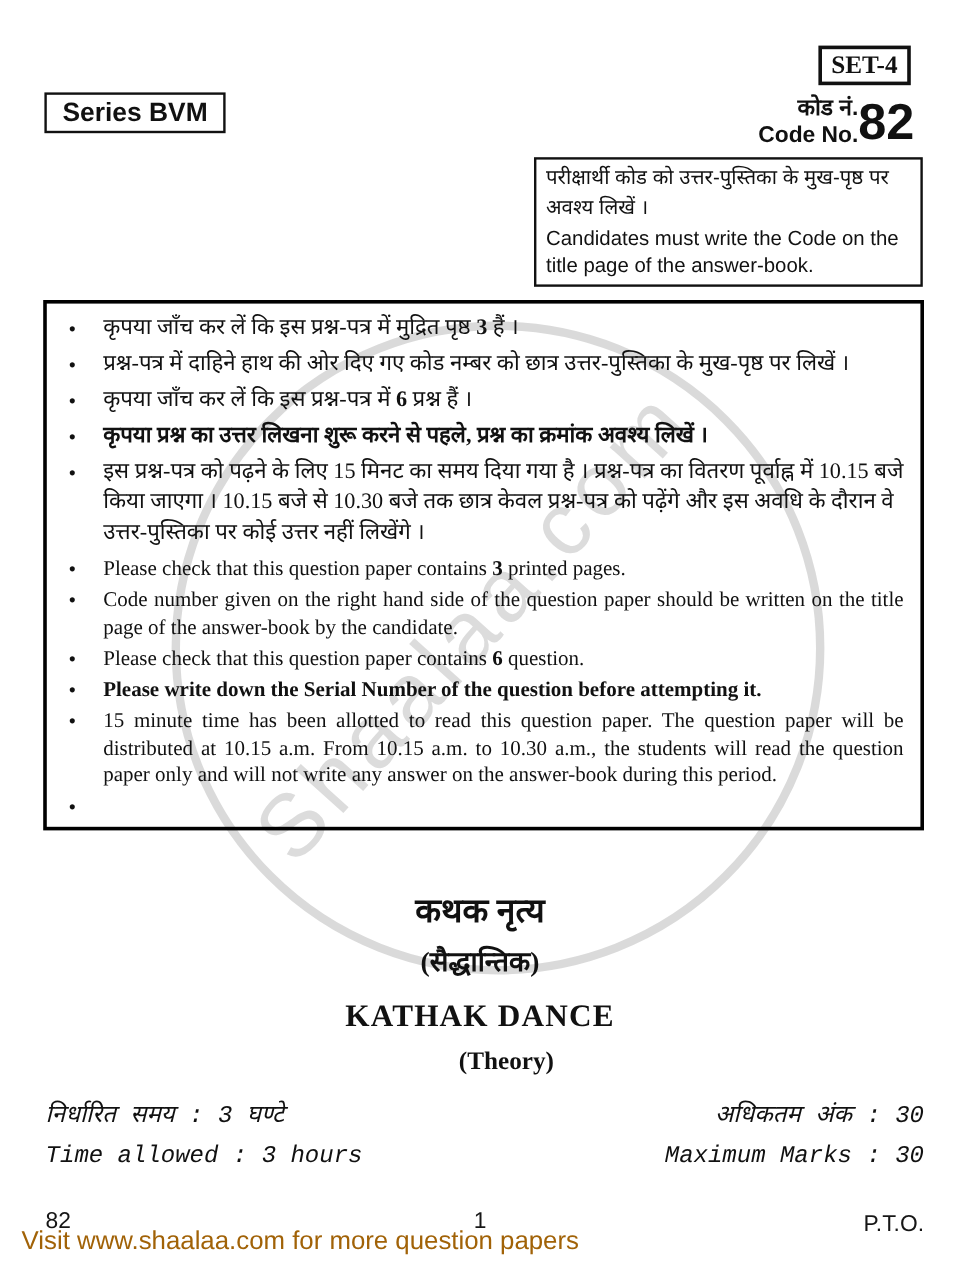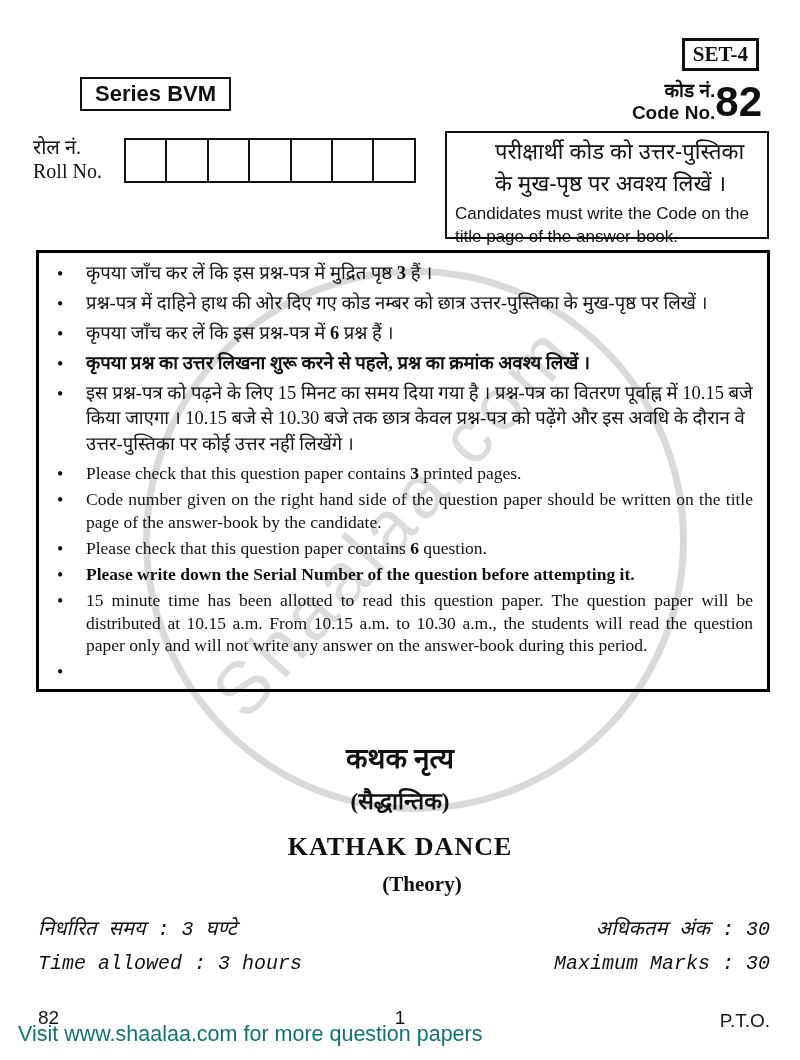--- a/index.html
+++ b/index.html
@@ -30,21 +30,21 @@
   
   .set-box {
     position:absolute; top:38px; right:41px;
     border:3px solid #111; padding:1px 8px;
     font-weight:700; font-size:21px;
   }
   .series-box {
     position:absolute; top:77px; left:37px;
     border:2.5px solid #111; padding:2px 13px;
     font-family:"Liberation Sans","DejaVu Sans",sans-serif;
-    font-weight:700; font-size:22px;margin-left:43px;
+    font-weight:700; font-size:22px;
   }
   .code-block {
     position:absolute; top:80px; right:38px;
     display:flex; align-items:center; gap:0;
   }
   .code-labels {
     text-align:right; font-family:"Liberation Sans","DejaVu Sans",sans-serif;
     font-weight:700; font-size:19px; line-height:1.15;
   }
   .code-number {
@@ -59,21 +59,21 @@
     display:flex; width:292px; height:45px; border:2px solid #111; margin-top:5px;
   }
   .roll-cell { flex:1; border-left:2px solid #111; }
   .roll-cell:first-child { border-left:none; }
 
   .info-box {
     position:absolute; left:445px; top:131px; width:324px; height:108px;
     border:2px solid #111; padding:3px 8px 0 8px;
     font-family:"Liberation Sans","DejaVu Sans",sans-serif;
   }
-  .info-hi { font-size:22px; line-height:1.45;margin-left:40px; }
+  .info-hi { font-size:17px; line-height:1.45; }
   .info-en { font-size:17px; line-height:1.35; margin-top:3px; }
 
   
   .main-box {
     position:absolute; left:36px; top:250px; width:734px; height:442px;
     border:3px solid #000; padding:8px 14px 8px 0; overflow:hidden;
   }
   ul.instructions { list-style:none; margin:0; padding:0; }
   ul.instructions li { position:relative; padding-left:47px; margin-bottom:4px; }
   ul.instructions li::before {
@@ -100,21 +100,21 @@
   .meta-row.en { top:952px;align-items:flex-end; }
 
   
   .footer-code, .footer-page, .footer-pto, .visit-note {
     position:absolute; font-family:"Liberation Sans","DejaVu Sans",sans-serif;
     font-size:19px; color:#161616;
   }
   .footer-code { left:38px; top:1007px; }
   .footer-page { left:0; top:1007px; width:100%; text-align:center; }
   .footer-pto  { right:30px; top:1010px; }
-  .visit-note  { left:18px; top:1022px; font-size:21.5px; color:#0f766e; }
+  .visit-note  { left:18px; top:1022px; font-size:21.5px; color:#a16207; }
 </style>
 </head>
 <body>
 
 <div id="watermark" class="layer">
   <div class="wm-circle"></div>
   <div class="wm-text">Shaalaa.com</div>
 </div>
 
 <div id="content" class="layer">
@@ -123,35 +123,20 @@
   <div class="series-box">Series BVM</div>
 
   <div class="code-block">
     <div class="code-labels">
       <div>कोड नं.</div>
       <div>Code No.</div>
     </div>
     <div class="code-number">82</div>
   </div>
 
-  <div class="roll-block">
-    <div class="roll-labels">
-      <div>रोल नं.</div>
-      <div>Roll No.</div>
-    </div>
-    <div class="roll-boxes">
-      <div class="roll-cell"></div>
-      <div class="roll-cell"></div>
-      <div class="roll-cell"></div>
-      <div class="roll-cell"></div>
-      <div class="roll-cell"></div>
-      <div class="roll-cell"></div>
-      <div class="roll-cell"></div>
-    </div>
-  </div>
 
   <div class="info-box">
     <div class="info-hi">परीक्षार्थी कोड को उत्तर-पुस्तिका के मुख-पृष्ठ पर अवश्य लिखें ।</div>
     <div class="info-en">Candidates must write the Code on the title page of the answer-book.</div>
   </div>
 
   <div class="main-box">
     <ul class="instructions">
       <li class="hi"><span>कृपया जाँच कर लें कि इस प्रश्न-पत्र में मुद्रित पृष्ठ </span><b>3</b><span> हैं ।</span></li>
       <li class="hi"><span>प्रश्न-पत्र में दाहिने हाथ की ओर दिए गए कोड नम्बर को छात्र उत्तर-पुस्तिका के मुख-पृष्ठ पर लिखें ।</span><b></b><span></span></li>

